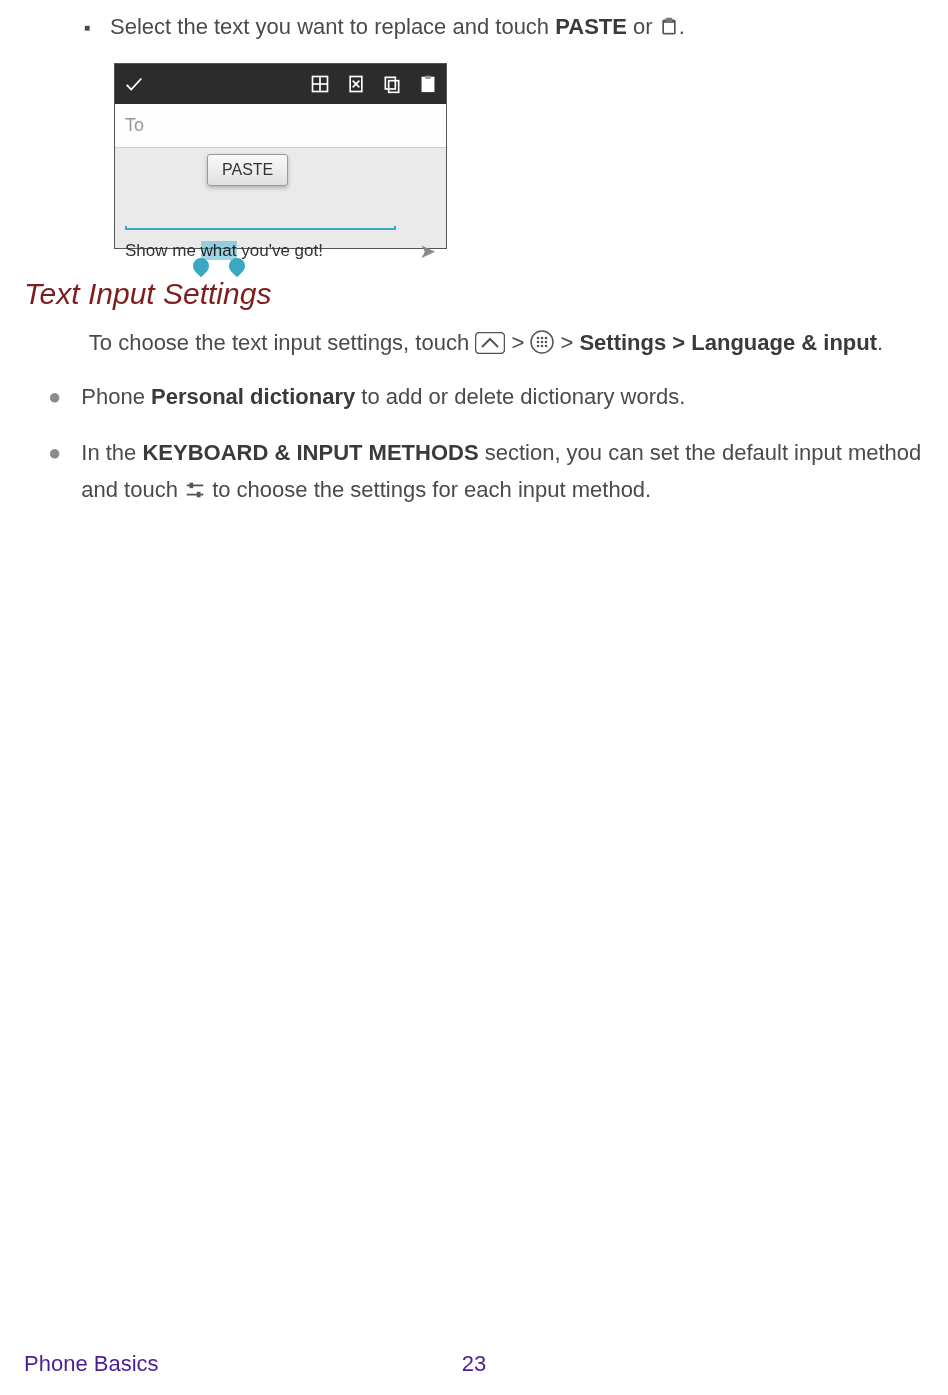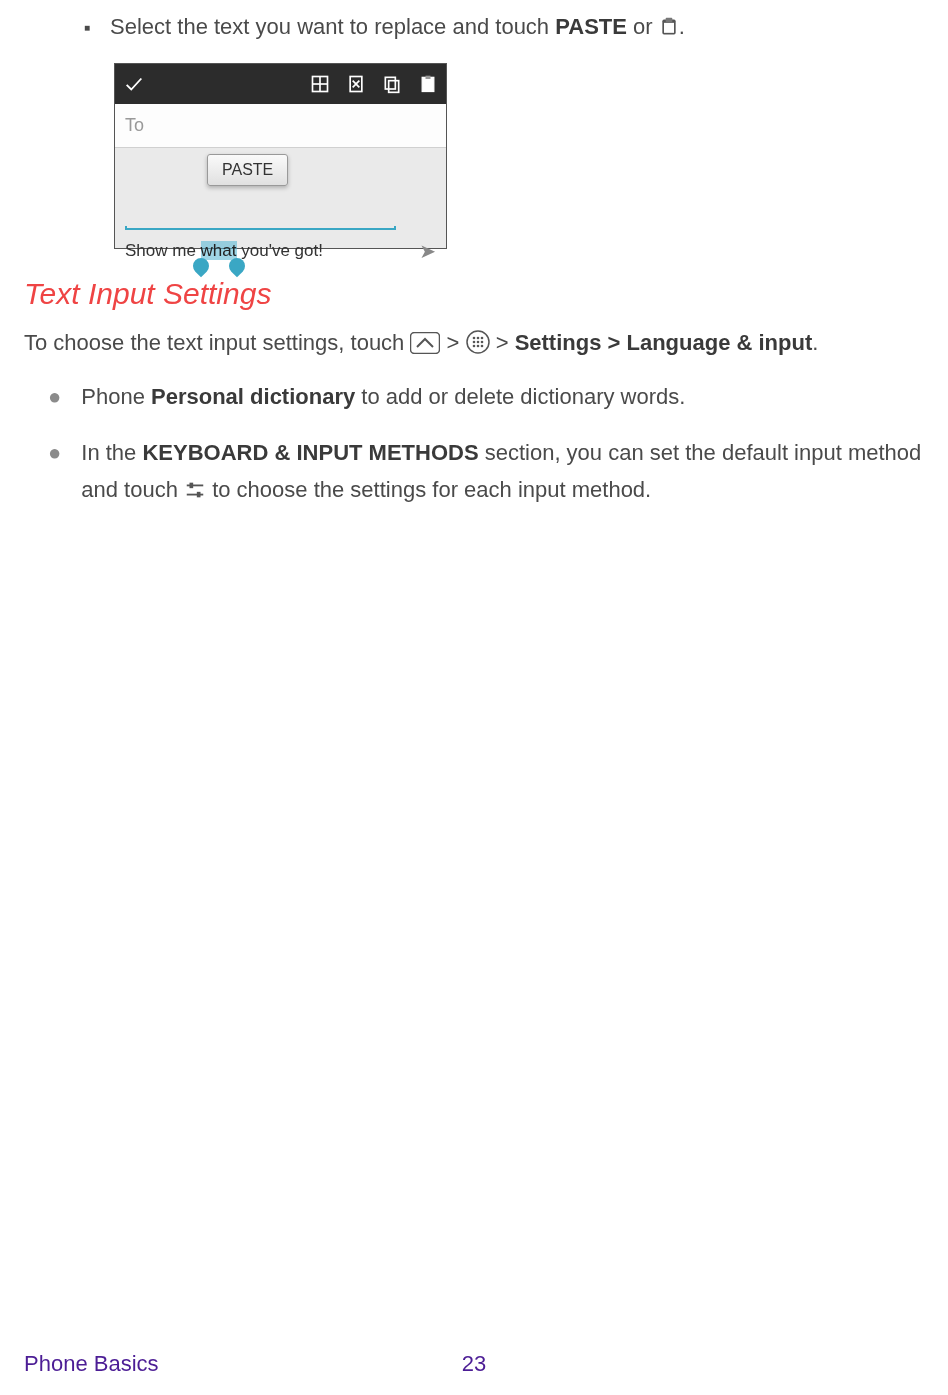--- a/index.html
+++ b/index.html
@@ -122,31 +122,32 @@
       position: absolute;
       left: 10px; right: 50px;
       top: 78px;
       height: 4px;
       border-bottom: 2px solid #3aa7c4;
       border-left: 2px solid #3aa7c4;
       border-right: 2px solid #3aa7c4;
     }
 
     .section-heading {
-      color: #ef4444;
+      color: #7f1d1d;
       font-style: italic;
       font-size: 30px;
       font-weight: 400;
       margin-bottom: 14px;
     }
     .para {
       font-size: 22px;
       line-height: 1.6;
       margin-bottom: 18px;
       color: #4a4a4a;
+      text-align: center;
     }
     .inline-icon {
       display: inline-block;
       vertical-align: -4px;
     }
     ul.round { list-style: none; margin-left: 24px; }
     ul.round > li {
       display: flex;
       align-items: flex-start;
       font-size: 22px;

